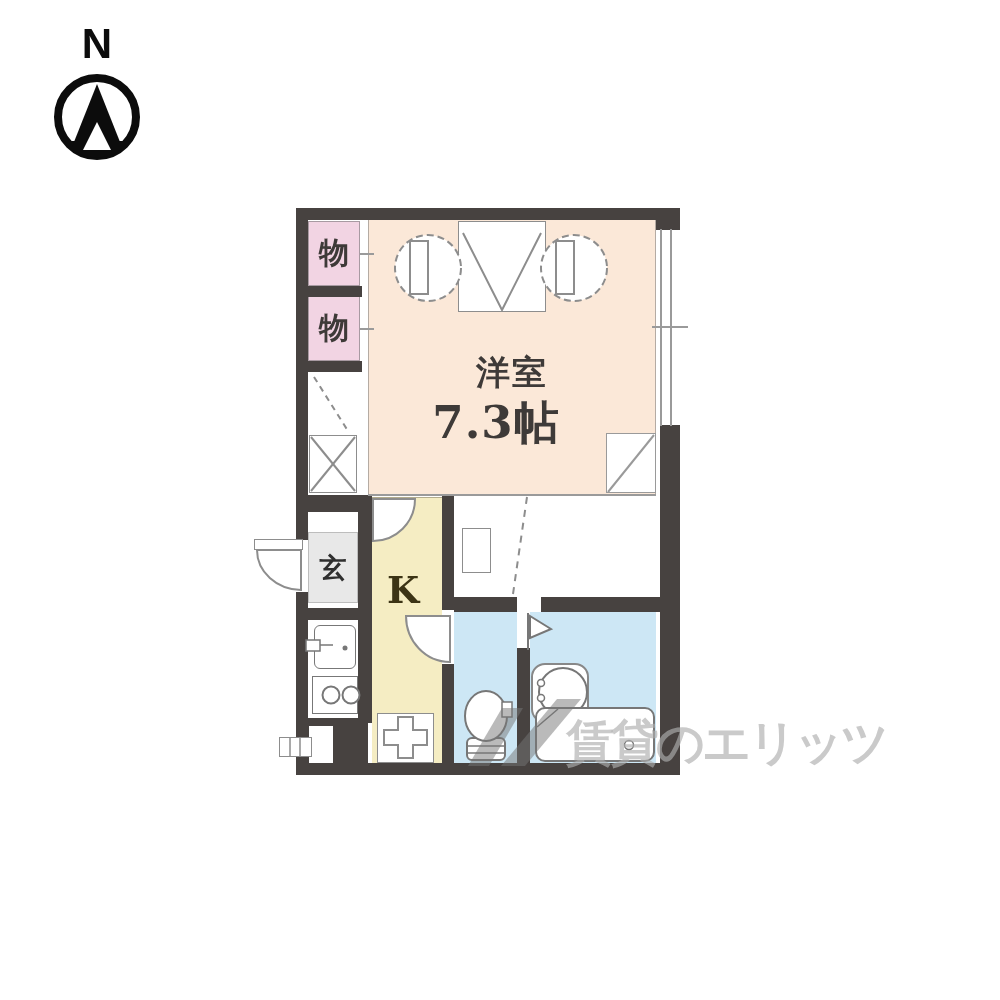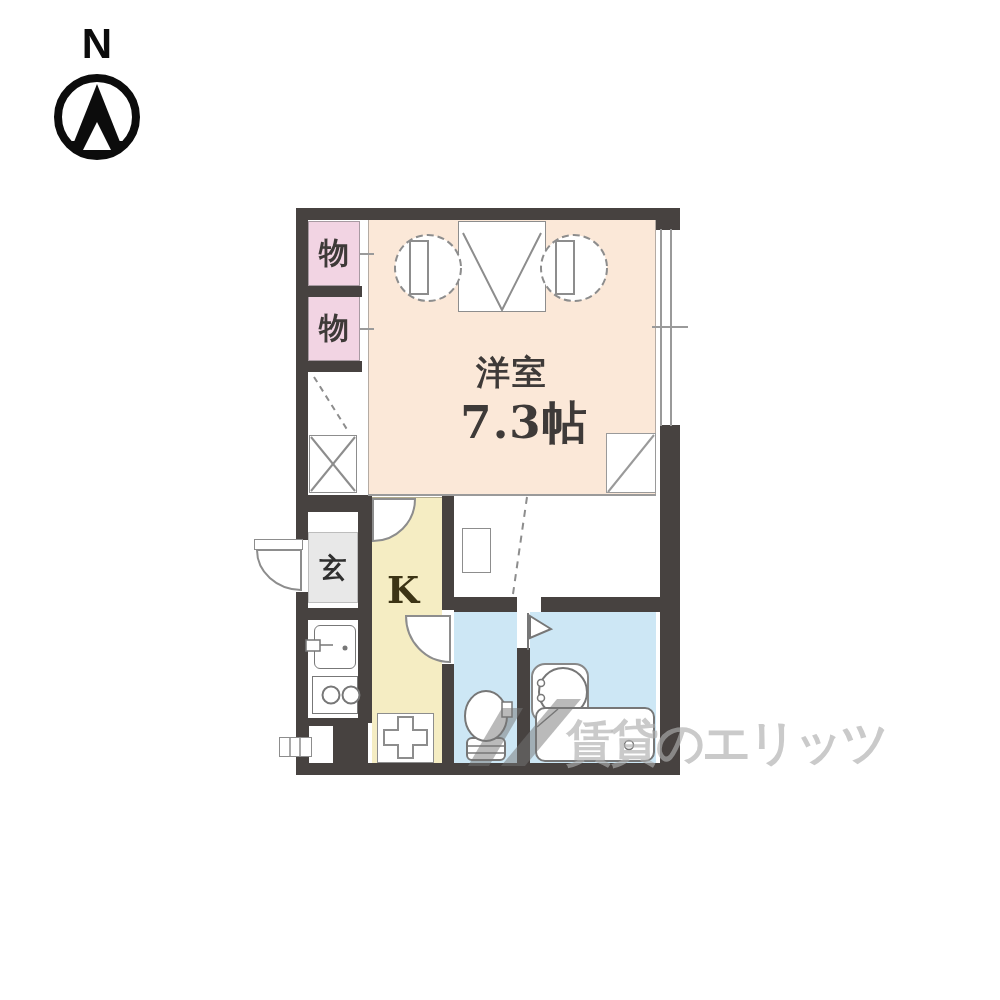--- a/index.html
+++ b/index.html
@@ -39,21 +39,21 @@
 
   <div class="abs pink z1" style="left:308px;top:221px;width:52px;height:65px;">
     <div class="room-label lbl-storage" style="width:100%;height:100%;">物</div>
   </div>
   <div class="abs pink z1" style="left:308px;top:296px;width:52px;height:65px;">
     <div class="room-label lbl-storage" style="width:100%;height:100%;">物</div>
   </div>
 
   <div class="abs cream z1" style="left:368px;top:220px;width:288px;height:275px;"></div>
   <div class="abs z5 room-label lbl-room" style="left:368px;top:348px;width:288px;height:50px;">洋室</div>
-  <div class="abs z5 room-label lbl-size" style="left:380px;top:398px;width:288px;height:50px;">7.3帖</div>
+  <div class="abs z5 room-label lbl-size" style="left:352px;top:398px;width:288px;height:50px;">7.3帖</div>
 
   <div class="abs gap z1" style="left:308px;top:512px;width:50px;height:20px;"></div>
   <div class="abs gray-room z1" style="left:308px;top:532px;width:50px;height:71px;">
     <div class="room-label lbl-entrance" style="width:100%;height:100%;">玄</div>
   </div>
 
   <div class="abs yellow z1" style="left:372px;top:497px;width:70px;height:266px;"></div>
   <div class="abs z5 room-label lbl-kitchen" style="left:372px;top:565px;width:62px;height:50px;">K</div>
 
   <div class="abs blue z1" style="left:454px;top:612px;width:63px;height:151px;"></div>

